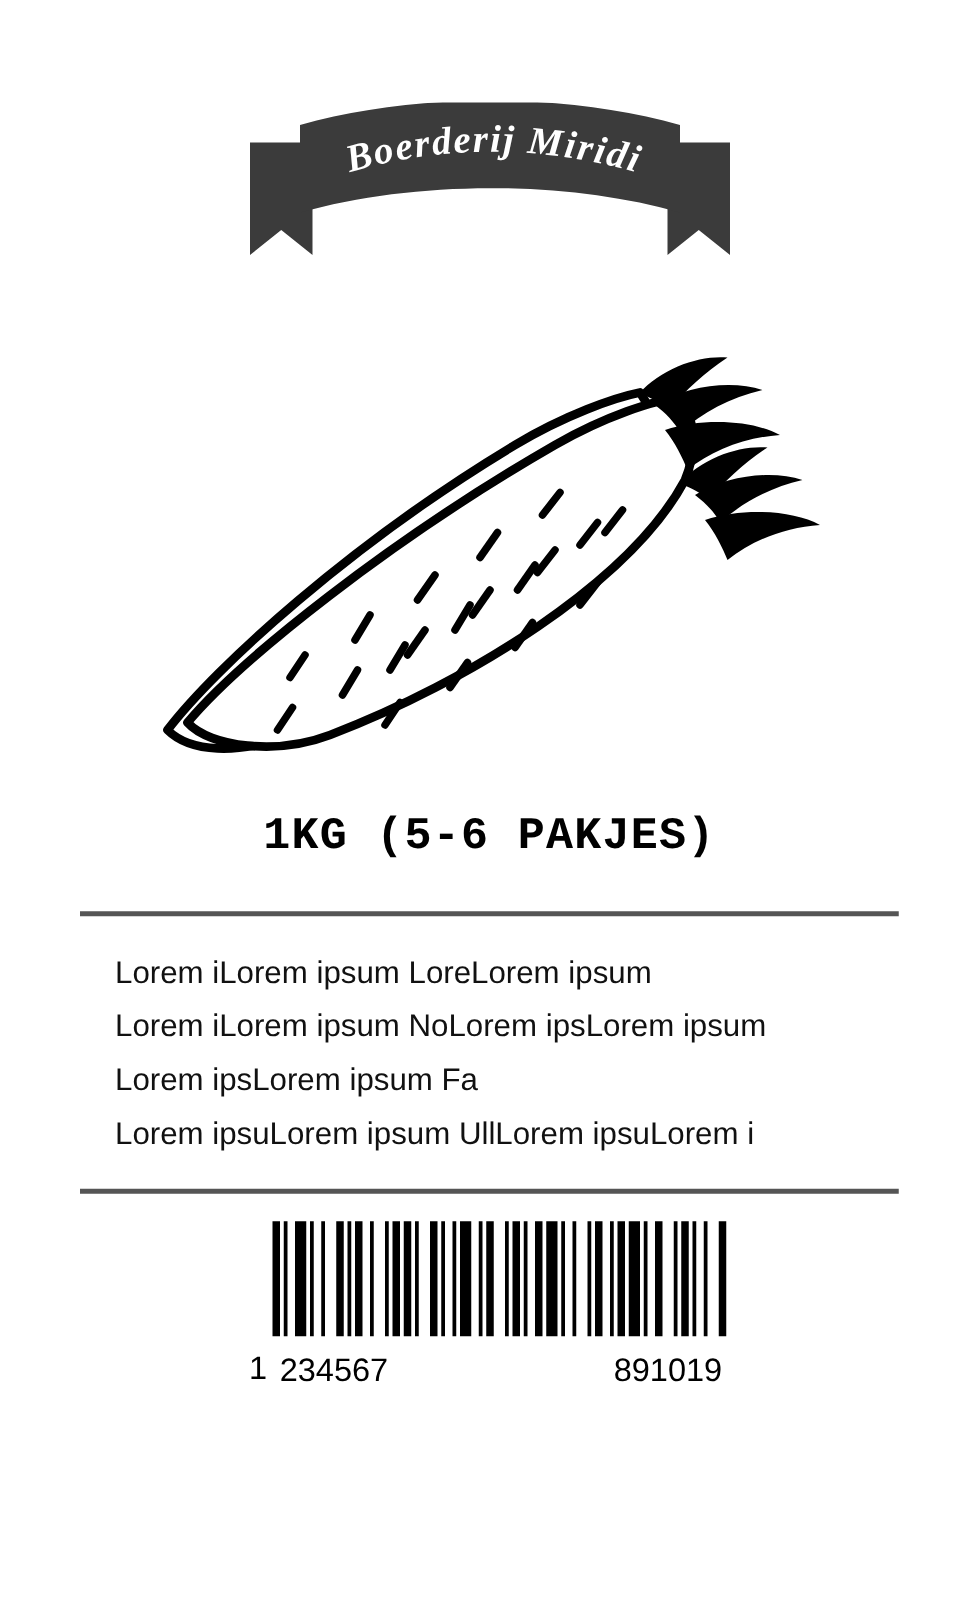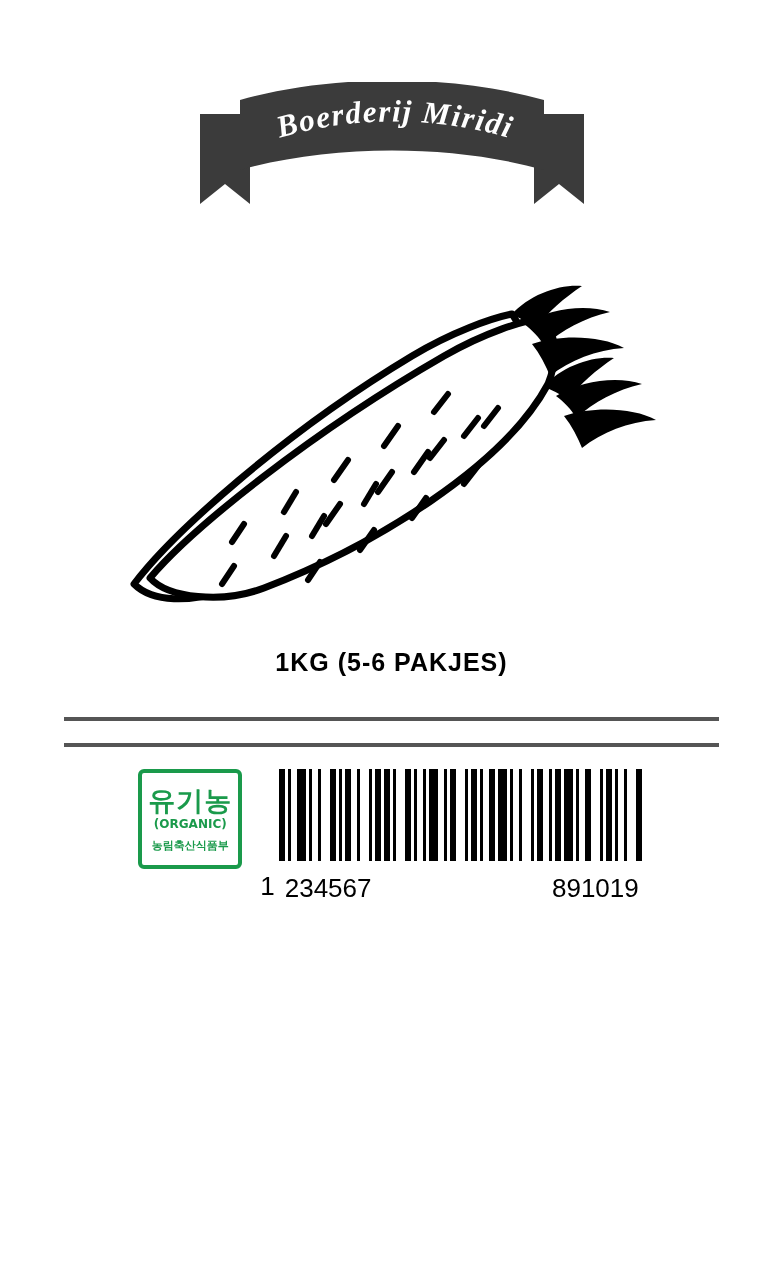--- a/index.html
+++ b/index.html
@@ -60,23 +60,23 @@
   
   .produce {
     margin-top: 52px;
     width: 560px;
     height: 330px;
   }
   .produce svg { display: block; width: 100%; height: 100%; }
 
   
   .weight {
-    font-family: Liberation Sans, sans-serif;
-    font-weight: bold;
-    font-size: 25px;
+    font-family: Liberation Mono, monospace;
+    font-weight: bold;
+    font-size: 36px;
     letter-spacing: 1px;
     margin-top: 34px;
     text-align: left;
   }
 
   
   .rule {
     width: 655px;
     height: 4px;
     background: #555555;
@@ -243,30 +243,31 @@
         <line x1="300" y1="234" x2="314" y2="214"></line>
         <line x1="352" y1="200" x2="366" y2="182"></line>
       </g>
     </svg>
   </div>
 
   <div class="weight">1KG (5-6 PAKJES)</div>
 
   <div class="rule top"></div>
 
+  <div class="desc">
+    <div class="desc-line">Lorem iLorem ipsum LoreLorem ipsum</div>
+    <div class="desc-line">Lorem iLorem ipsum NoLorem ipsLorem ipsum</div>
+    <div class="desc-line">Lorem ipsLorem ipsum Fa</div>
+    <div class="desc-line">Lorem ipsuLorem ipsum UllLorem ipsuLorem i</div>
+  </div>
 
   <div class="rule bottom"></div>
 
   <div class="footer">
 
-    <div class="seal">
-      <div class="seal-main">유기농</div>
-      <div class="seal-sub">(ORGANIC)</div>
-      <div class="seal-foot">농림축산식품부</div>
-    </div>
 
     <div class="barcode-block">
       <div class="barcode-lead">1</div>
       <div class="barcode-main">
         <div class="bars" id="bars">
             <i style="width: 6px; background: rgb(0, 0, 0);"></i>
             <i style="width: 3px; background: transparent;"></i>
             <i style="width: 3px; background: rgb(0, 0, 0);"></i>
             <i style="width: 6px; background: transparent;"></i>
             <i style="width: 9px; background: rgb(0, 0, 0);"></i>

